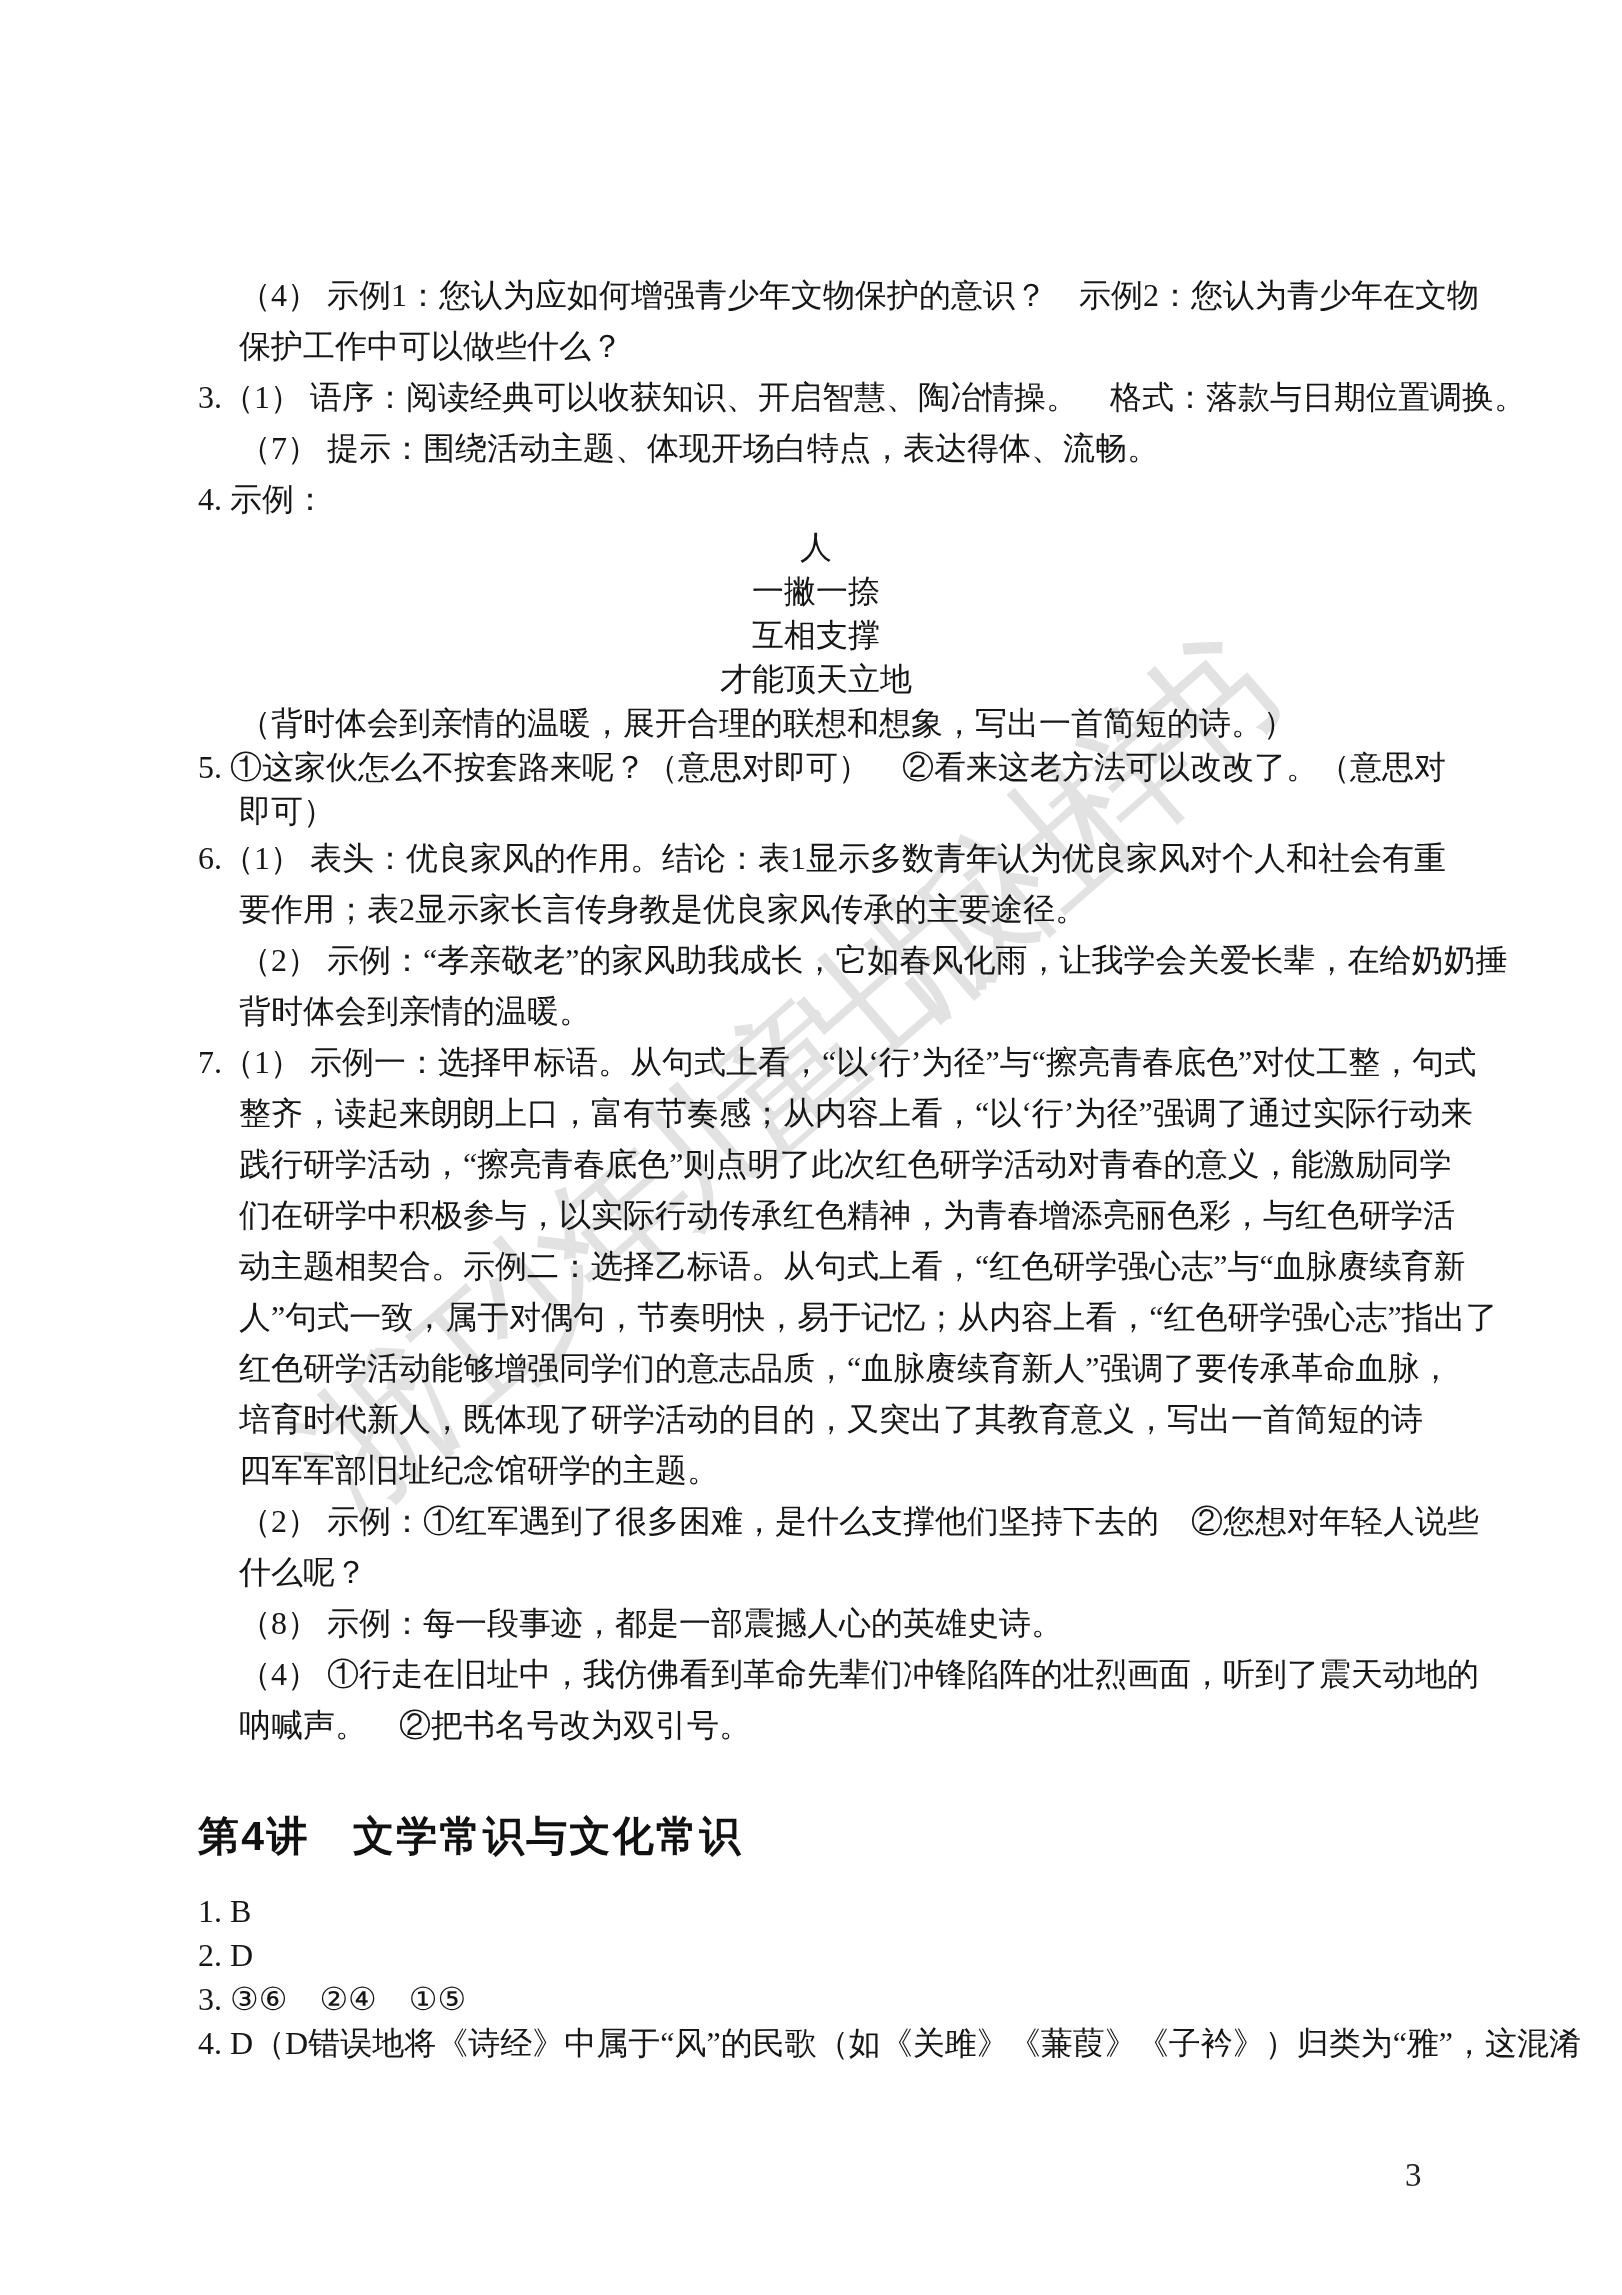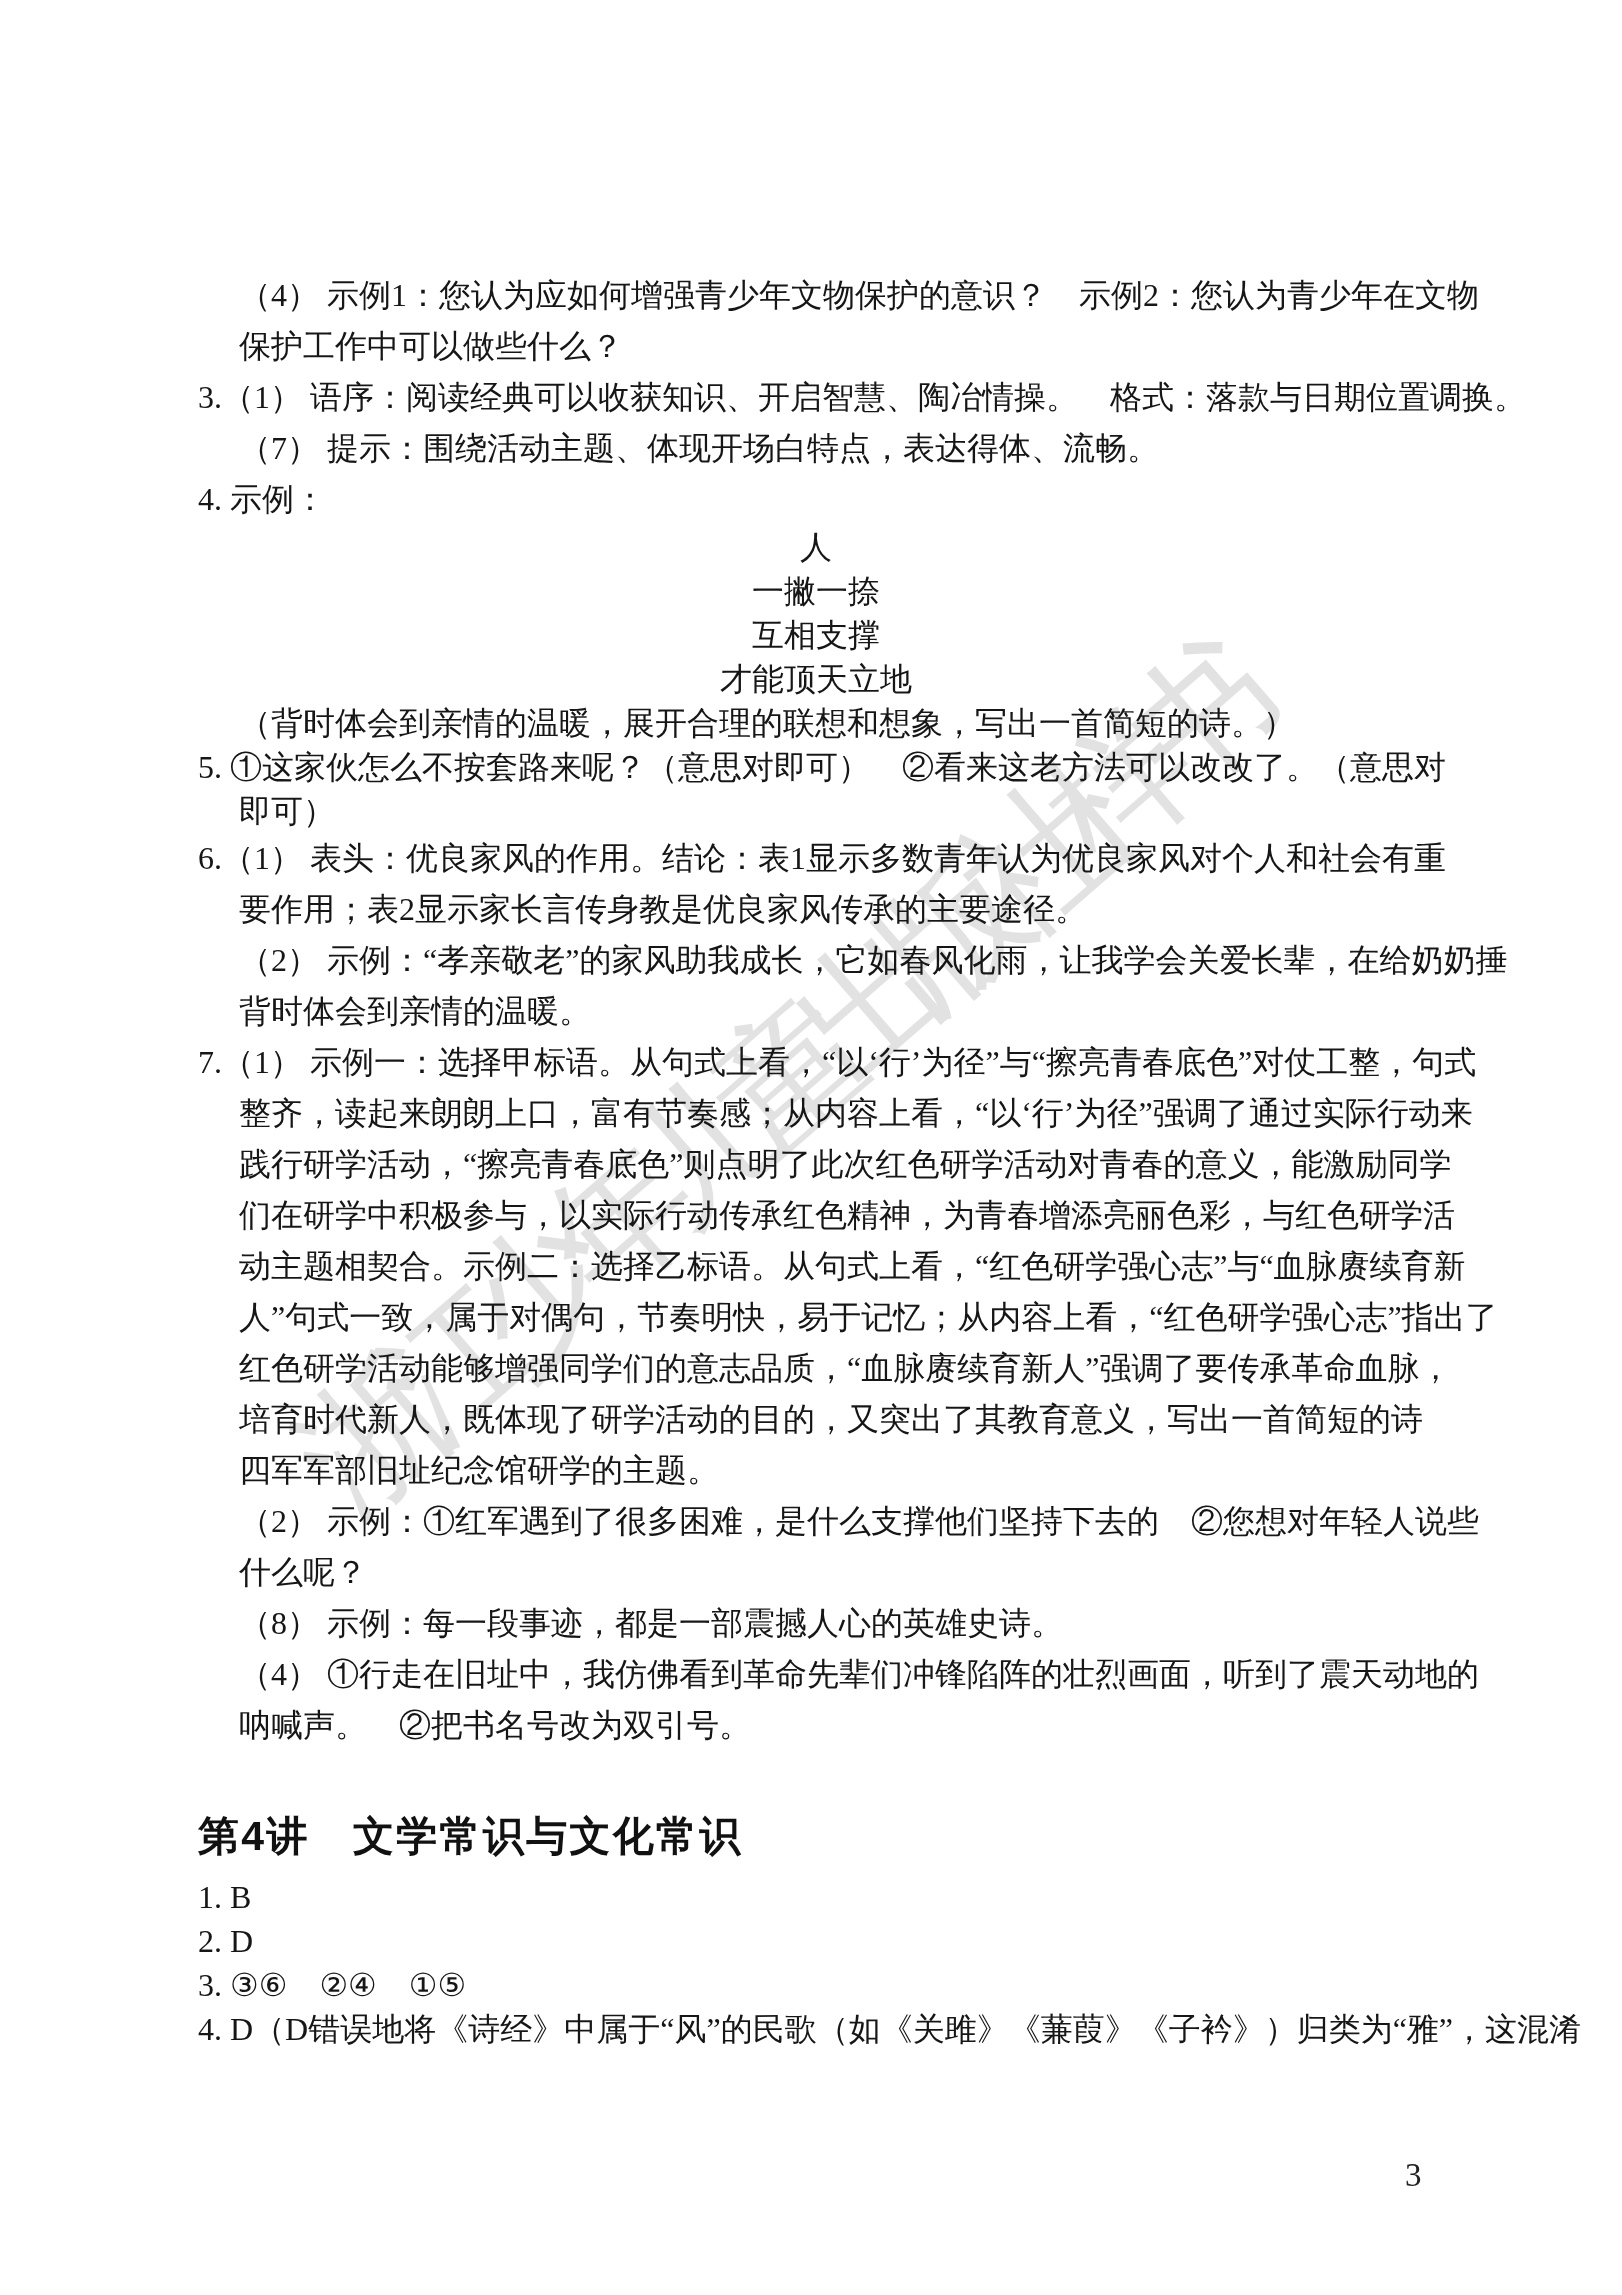--- a/index.html
+++ b/index.html
@@ -51,21 +51,21 @@
   .heading {
     font-family: "Liberation Sans", "DejaVu Sans", sans-serif;
     font-weight: bold;
     font-size: 41px;
     line-height: 63px;
     margin-top: 54px;
     letter-spacing: 2.3px;
     color: #111111;
   }
   .answers {
-    margin-top: 7px;
+    margin-top: 21px;
   }
   .page-number {
     position: absolute;
     left: 1405px;
     top: 2155px;
     font-size: 33px;
     line-height: 40px;
     color: #222222;
   }
 </style>

